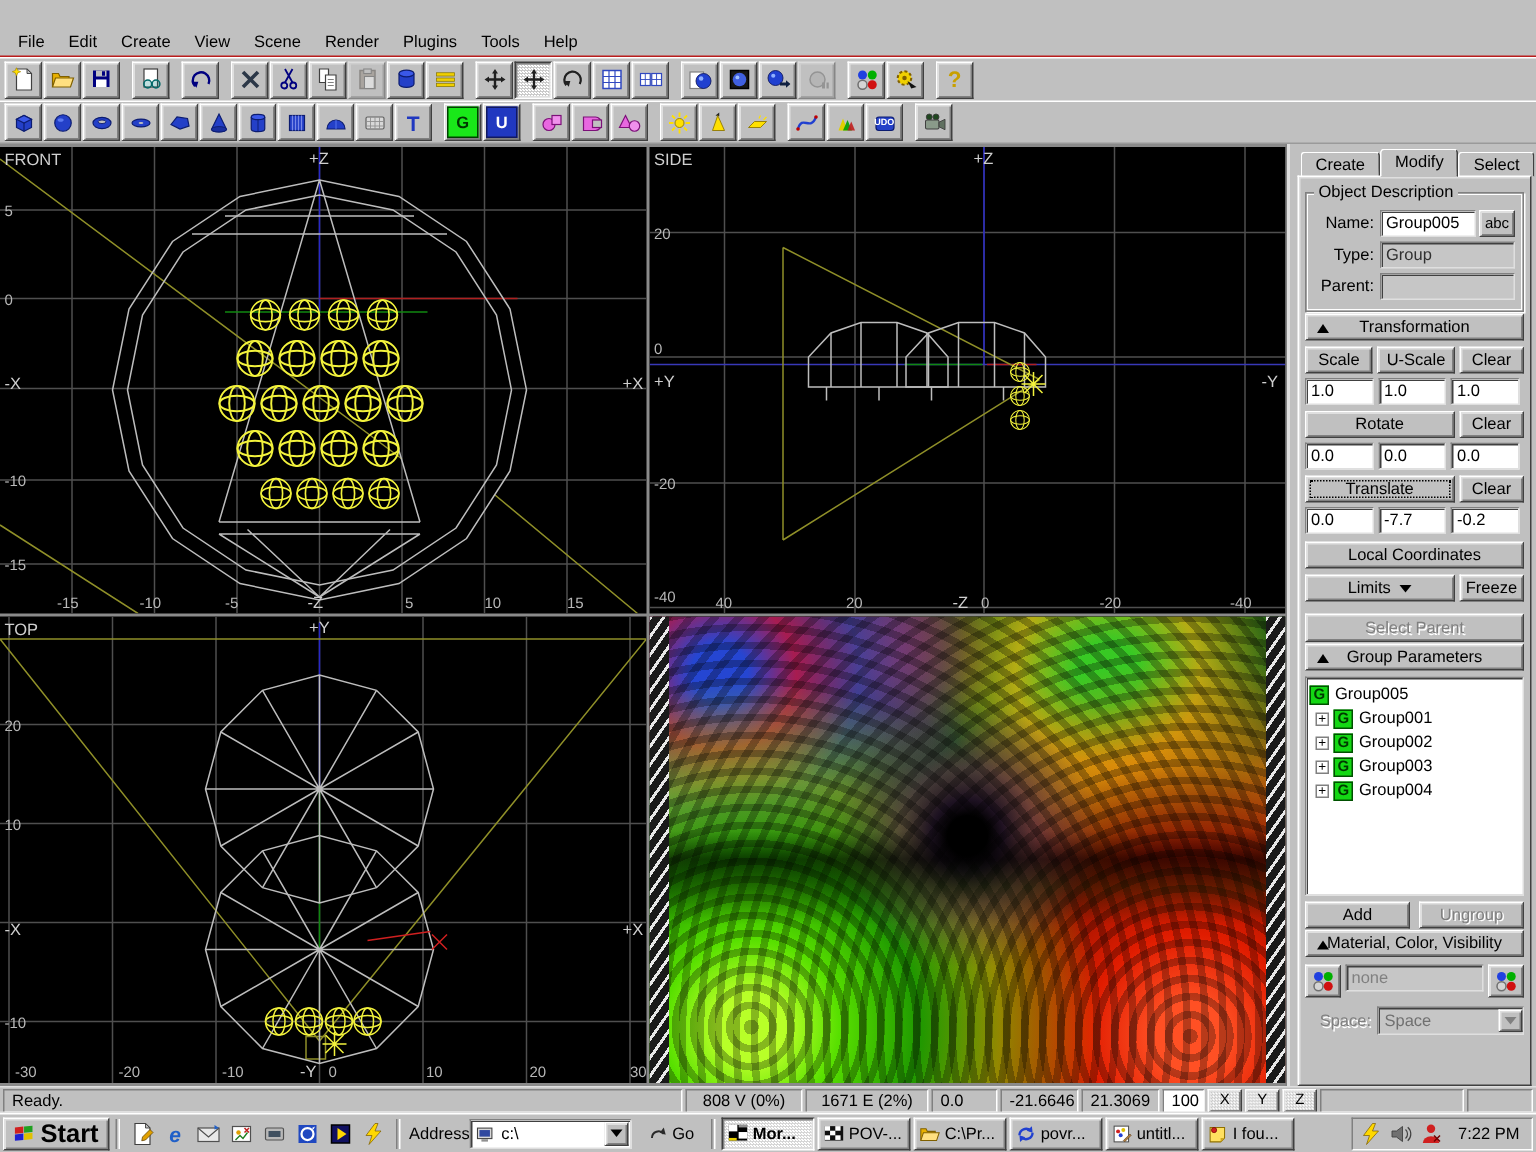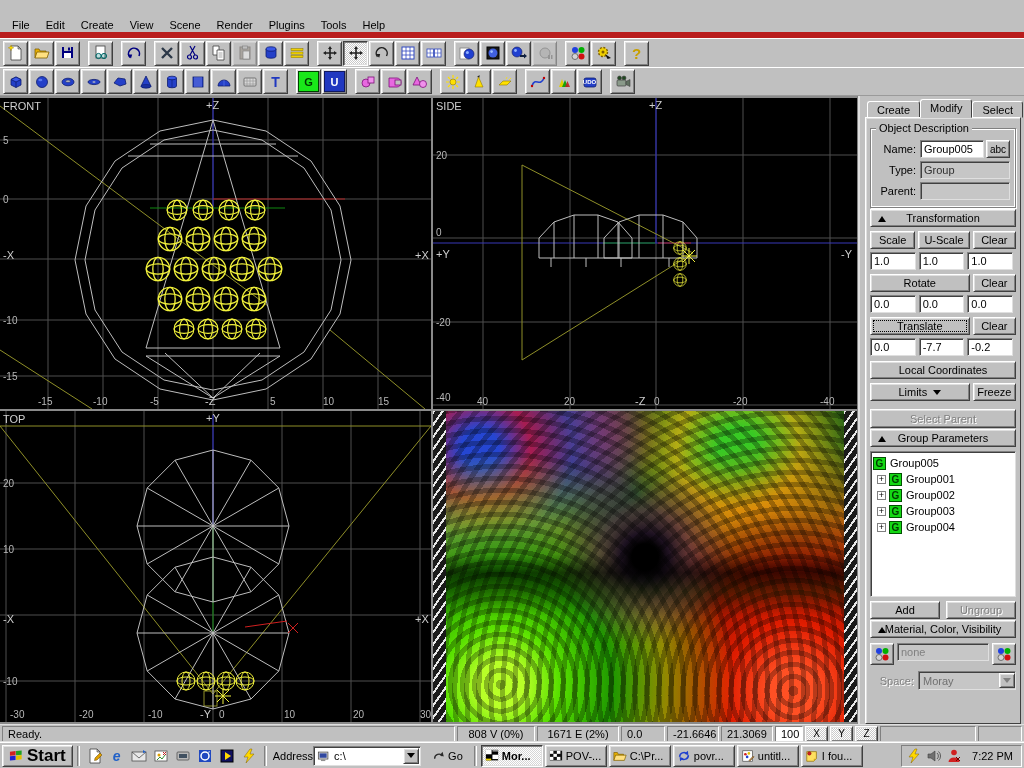--- a/index.html
+++ b/index.html
@@ -15,21 +15,21 @@
 .ic{width:16px;height:16px;display:block}
 
 .titlebar{position:absolute;left:0;top:0;width:1024px;height:18px;background:linear-gradient(90deg,#000080,#1486d8);display:flex;align-items:center;padding:1px 2px;color:#fff}
 .titlebar .ttl{font-weight:bold;font-size:11px;margin-left:4px;flex:1}
 .wbtn{width:16px;height:14px;margin-left:2px;position:relative}
 .g-min{position:absolute;left:3px;bottom:2px;width:8px;height:2px;background:#000}
 .g-max{position:absolute;left:3px;top:2px;width:9px;height:9px;border:1px solid #000;border-top-width:2px}
 .g-x{position:absolute;left:2px;top:1px;width:11px;height:11px}
 .g-x:before,.g-x:after{content:"";position:absolute;left:5px;top:0;width:2px;height:11px;background:#000}
 .g-x:before{transform:rotate(45deg)}.g-x:after{transform:rotate(-45deg)}
-.menubar{position:absolute;left:0;top:18px;width:1024px;height:20px;display:flex;align-items:center;padding-left:4px;border-bottom:6px solid #b91c1c}
+.menubar{position:absolute;left:0;top:18px;width:1024px;height:20px;display:flex;align-items:center;padding-left:4px;border-bottom:1px solid #b91c1c}
 .menu-item{padding:2px 8px}
 
 .toolbar{position:absolute;left:0;width:1024px;display:flex;align-items:center;padding-left:3px;border-top:1px solid #fff}
 .tb1{top:38px;height:29px}.tb2{top:67px;height:29px;border-bottom:1px solid #9a9a9a}
 .tbtn{width:25px;height:25px;margin-right:1px}
 .tbtn .gly{font-weight:bold}
 .tsep{width:7px;height:22px}
 .dis{opacity:.45;filter:grayscale(.8)}
 .gG{background:#19e819;color:#003800;width:21px;height:21px;align-self:center}
 .gU{background:#2038c0;color:#fff;width:21px;height:21px}
@@ -944,21 +944,21 @@
           <div class="edit gray" style="flex:1;margin:0 3px;color:#808080">none</div>
           <div class="btn" style="width:24px;height:22px">
               <svg class="ic">
                 <use href="#s-balls"></use>
               </svg>
             </div>
         </div>
         <div class="sprow">
           <span class="lab dtxt" style="width:44px;text-align:right;margin-right:4px">Space:</span>
           <div class="selgray">
-            <span>Moray</span>
+            <span>Space</span>
             <div class="btn dd">
                 <span class="tri-dn" style="margin:0;border-top-color:#808080"></span>
               </div>
           </div>
         </div>
 
       </div>
     </div>
   </div>
 

